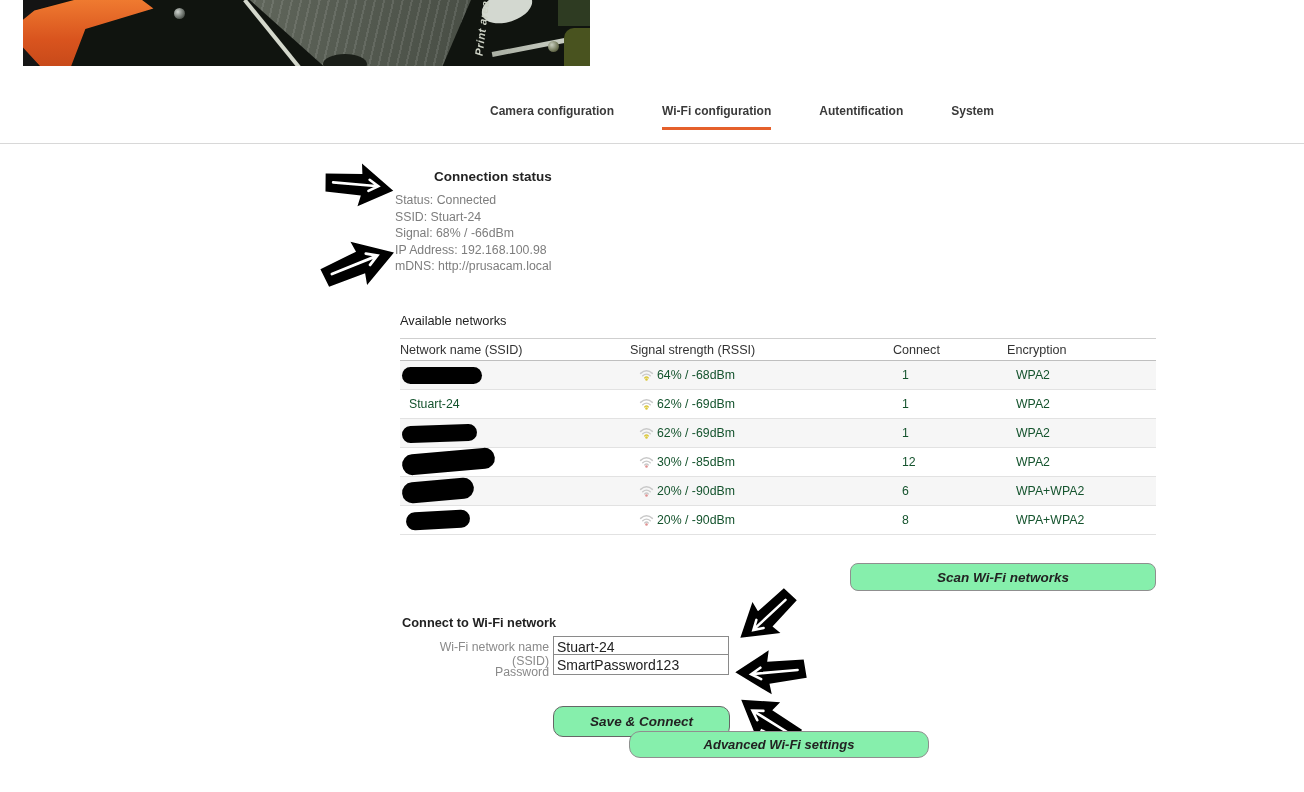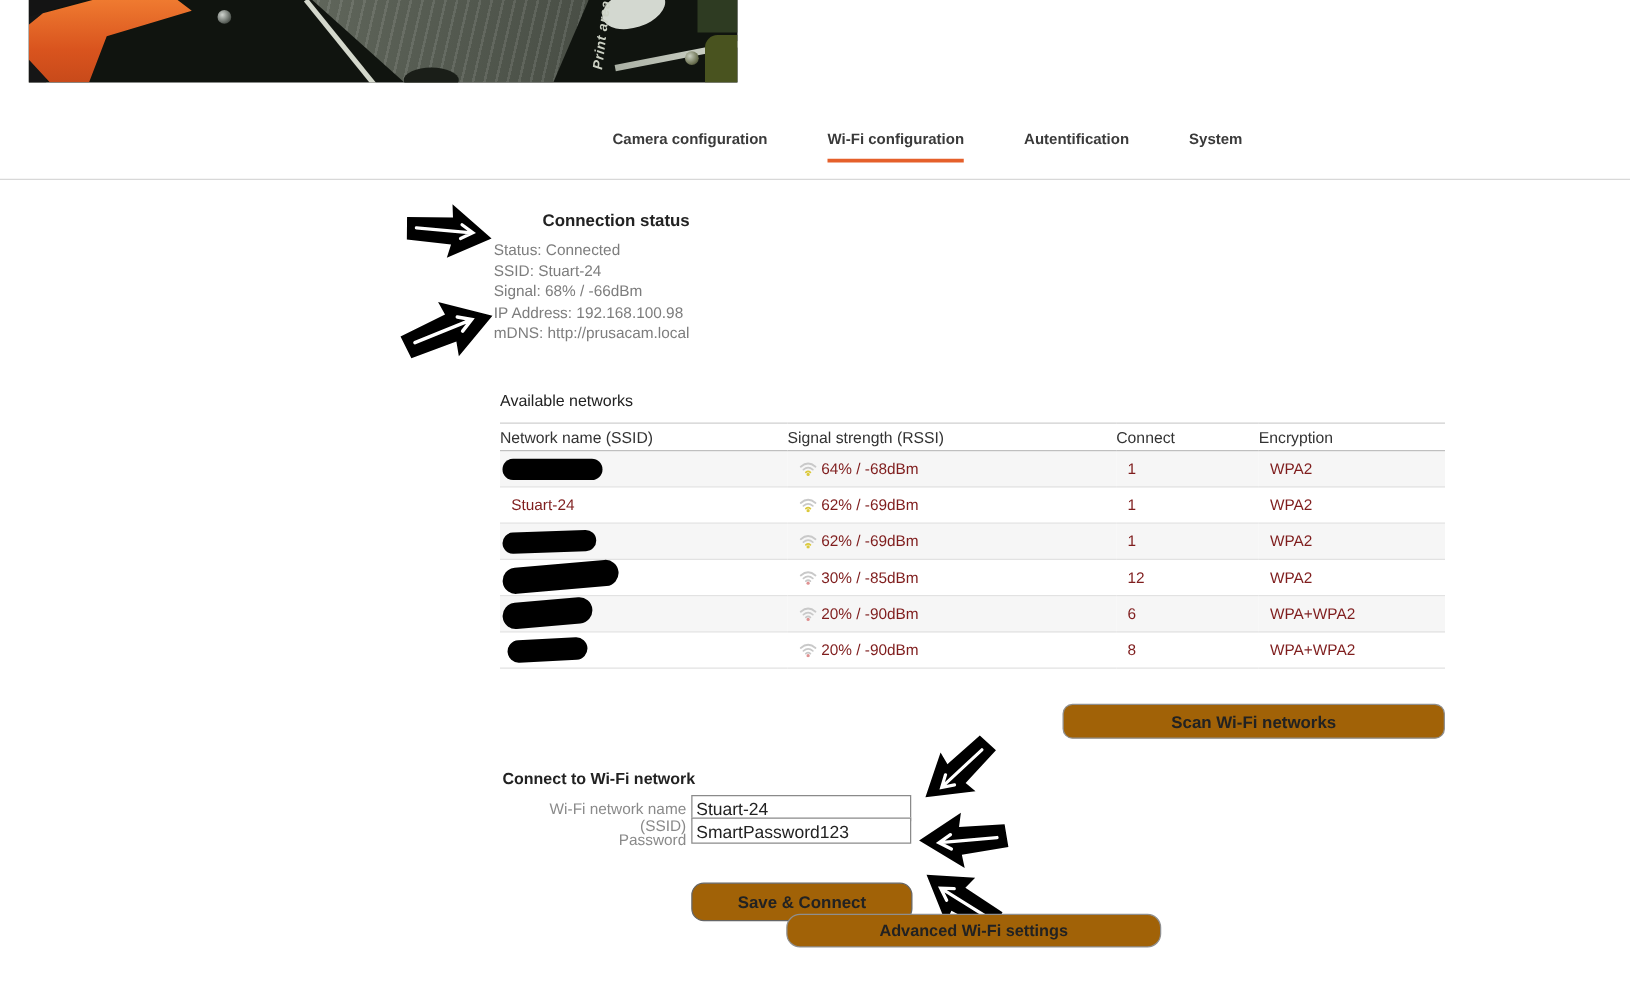--- a/index.html
+++ b/index.html
@@ -49,40 +49,40 @@
   .ar2{left:318px;top:238px;width:80px;transform:rotate(-17deg);}
   .ar3{left:731px;top:594px;width:72px;transform:rotate(142deg);}
   .ar4{left:733px;top:648px;width:76px;transform:rotate(180deg);}
   .ar5{left:732px;top:697px;width:74px;transform:rotate(217deg);}
 
   
   .an-head{position:absolute;left:400px;top:313px;font-size:12.8px;font-weight:normal;color:#222;}
   table.networks{position:absolute;left:400px;top:338px;width:756px;border-collapse:collapse;table-layout:fixed;}
   table.networks th{font-size:12.6px;font-weight:normal;color:#333;text-align:left;
     border-top:1px solid #cfcfcf;border-bottom:1px solid #bfbfbf;height:21px;padding:0;}
-  table.networks td{font-size:12.3px;color:#7f1d1d;height:28px;padding:0 0 0 9px;border-bottom:1px solid #e2e2e2;}
+  table.networks td{font-size:12.3px;color:#14532d;height:28px;padding:0 0 0 9px;border-bottom:1px solid #e2e2e2;}
   table.networks tbody tr:nth-child(odd){background:#f6f6f6;}
   td.c-ssid{position:relative;}
   .sigcell{display:flex;align-items:center;gap:3px;}
   .wifi{width:15px;height:12px;flex:0 0 auto;}
   .wifi path{fill:none;stroke:#c9c9c9;stroke-width:1.3;stroke-linecap:round;}
   .wifi .dot{fill:#c9c9c9;}
   .sig-good .a1{stroke:#dcc93c;} .sig-good .dot{fill:#dcc93c;}
   .sig-weak .dot{fill:#df9191;}
   .redact{position:absolute;background:#000;border-radius:9px;}
   tr:nth-child(1) .redact{left:2px;top:6px;width:80px;height:17px;}
   tr:nth-child(3) .redact{left:2px;top:6px;width:75px;height:17px;transform:rotate(-2deg);}
   tr:nth-child(4) .redact{left:2px;top:3px;width:93px;height:21px;transform:rotate(-5deg);border-radius:11px;}
   tr:nth-child(5) .redact{left:2px;top:3px;width:72px;height:21px;transform:rotate(-5deg);border-radius:11px;}
   tr:nth-child(6) .redact{left:6px;top:5px;width:64px;height:18px;transform:rotate(-3deg);}
   tr:nth-child(7) .redact{left:2px;top:5px;width:76px;height:18px;transform:rotate(-2deg);}
 
   
-  .btn{position:absolute;background:#a16207;border:1px solid #8f8f8f;border-radius:8px;
-    font-family:inherit;font-weight:bold;font-size:13.5px;color:#222;cursor:pointer;}
+  .btn{position:absolute;background:#86efac;border:1px solid #8f8f8f;border-radius:8px;
+    font-family:inherit;font-weight:bold;font-size:13.5px;color:#222;cursor:pointer;font-style:italic;}
   .btn-scan{left:850px;top:563px;width:306px;height:28px;}
   .btn-save{left:553px;top:706px;width:177px;height:31px;border-radius:10px;border-color:#666;}
   .btn-adv{left:629px;top:731px;width:300px;height:27px;border-radius:11px;font-size:13px;}
 
   .cf-head{position:absolute;left:402px;top:615px;font-size:12.8px;font-weight:bold;color:#222;}
   .f-label{position:absolute;left:400px;width:149px;text-align:right;font-size:12.3px;color:#8a8a8a;}
   .lbl-ssid{top:640px;} .lbl-pass{top:665px;}
   .f-input{position:absolute;left:553px;width:168px;height:19px;border:1px solid #8a8a8a;border-radius:0;
     font-family:inherit;font-size:14px;color:#222;padding:0 3px;background:#fff;}
   .in-ssid{top:636px;} .in-pass{top:654px;}

